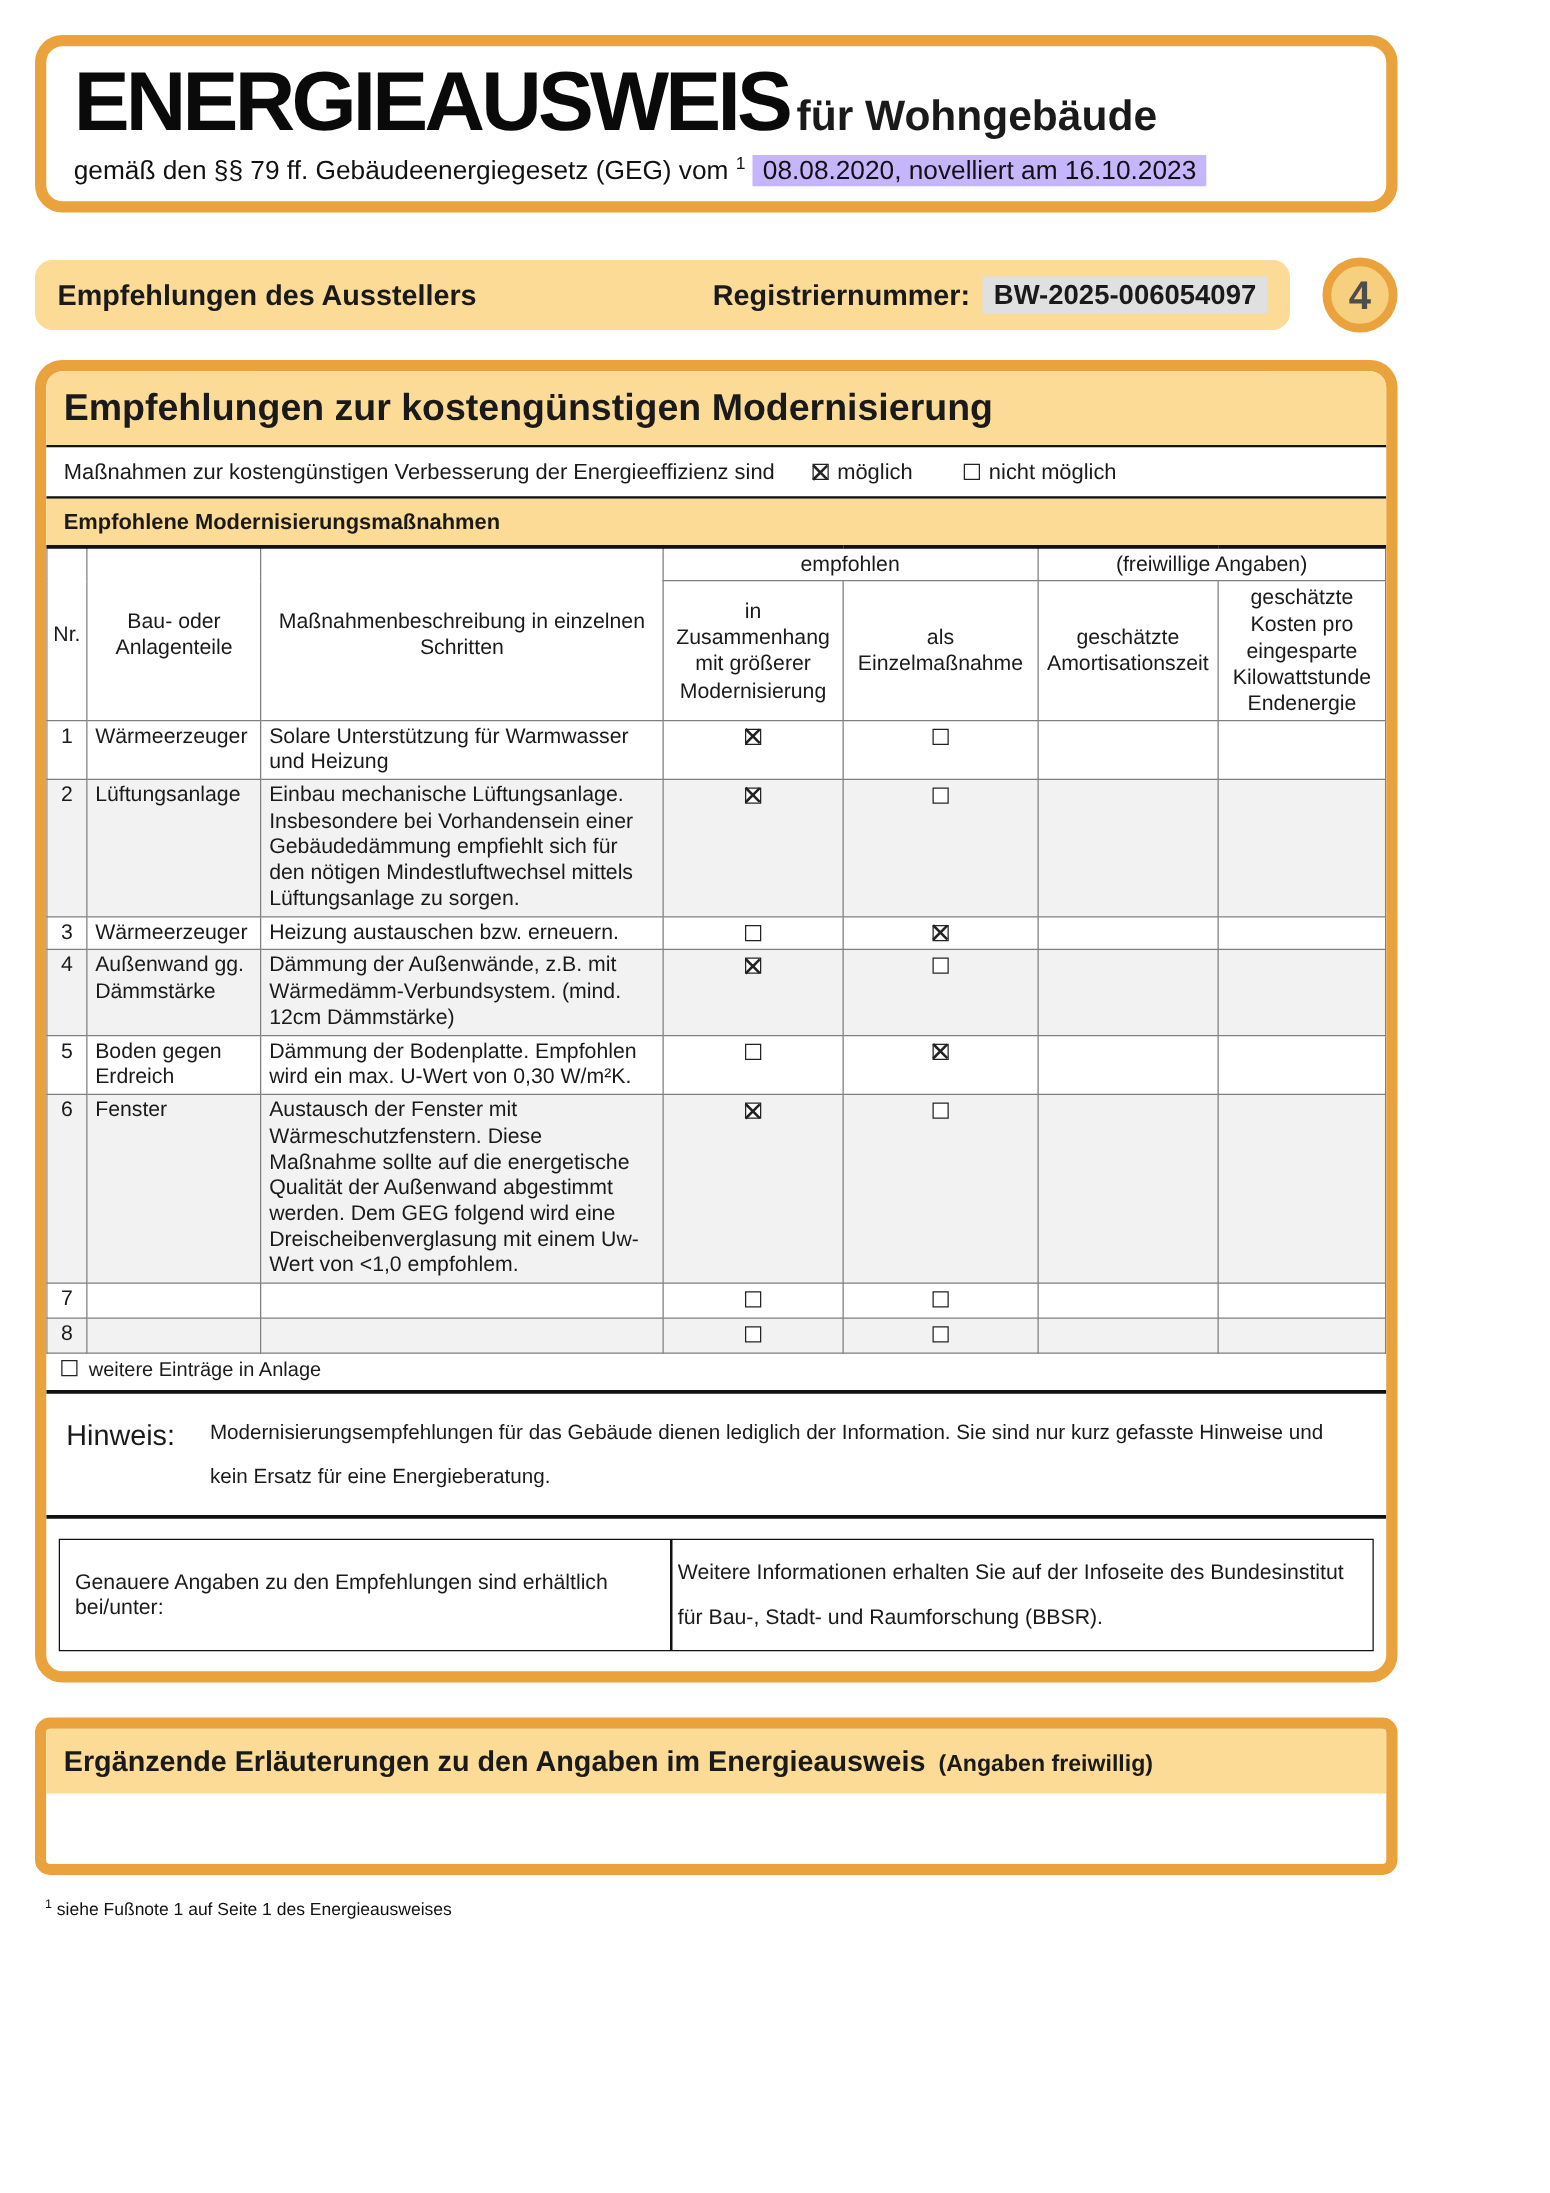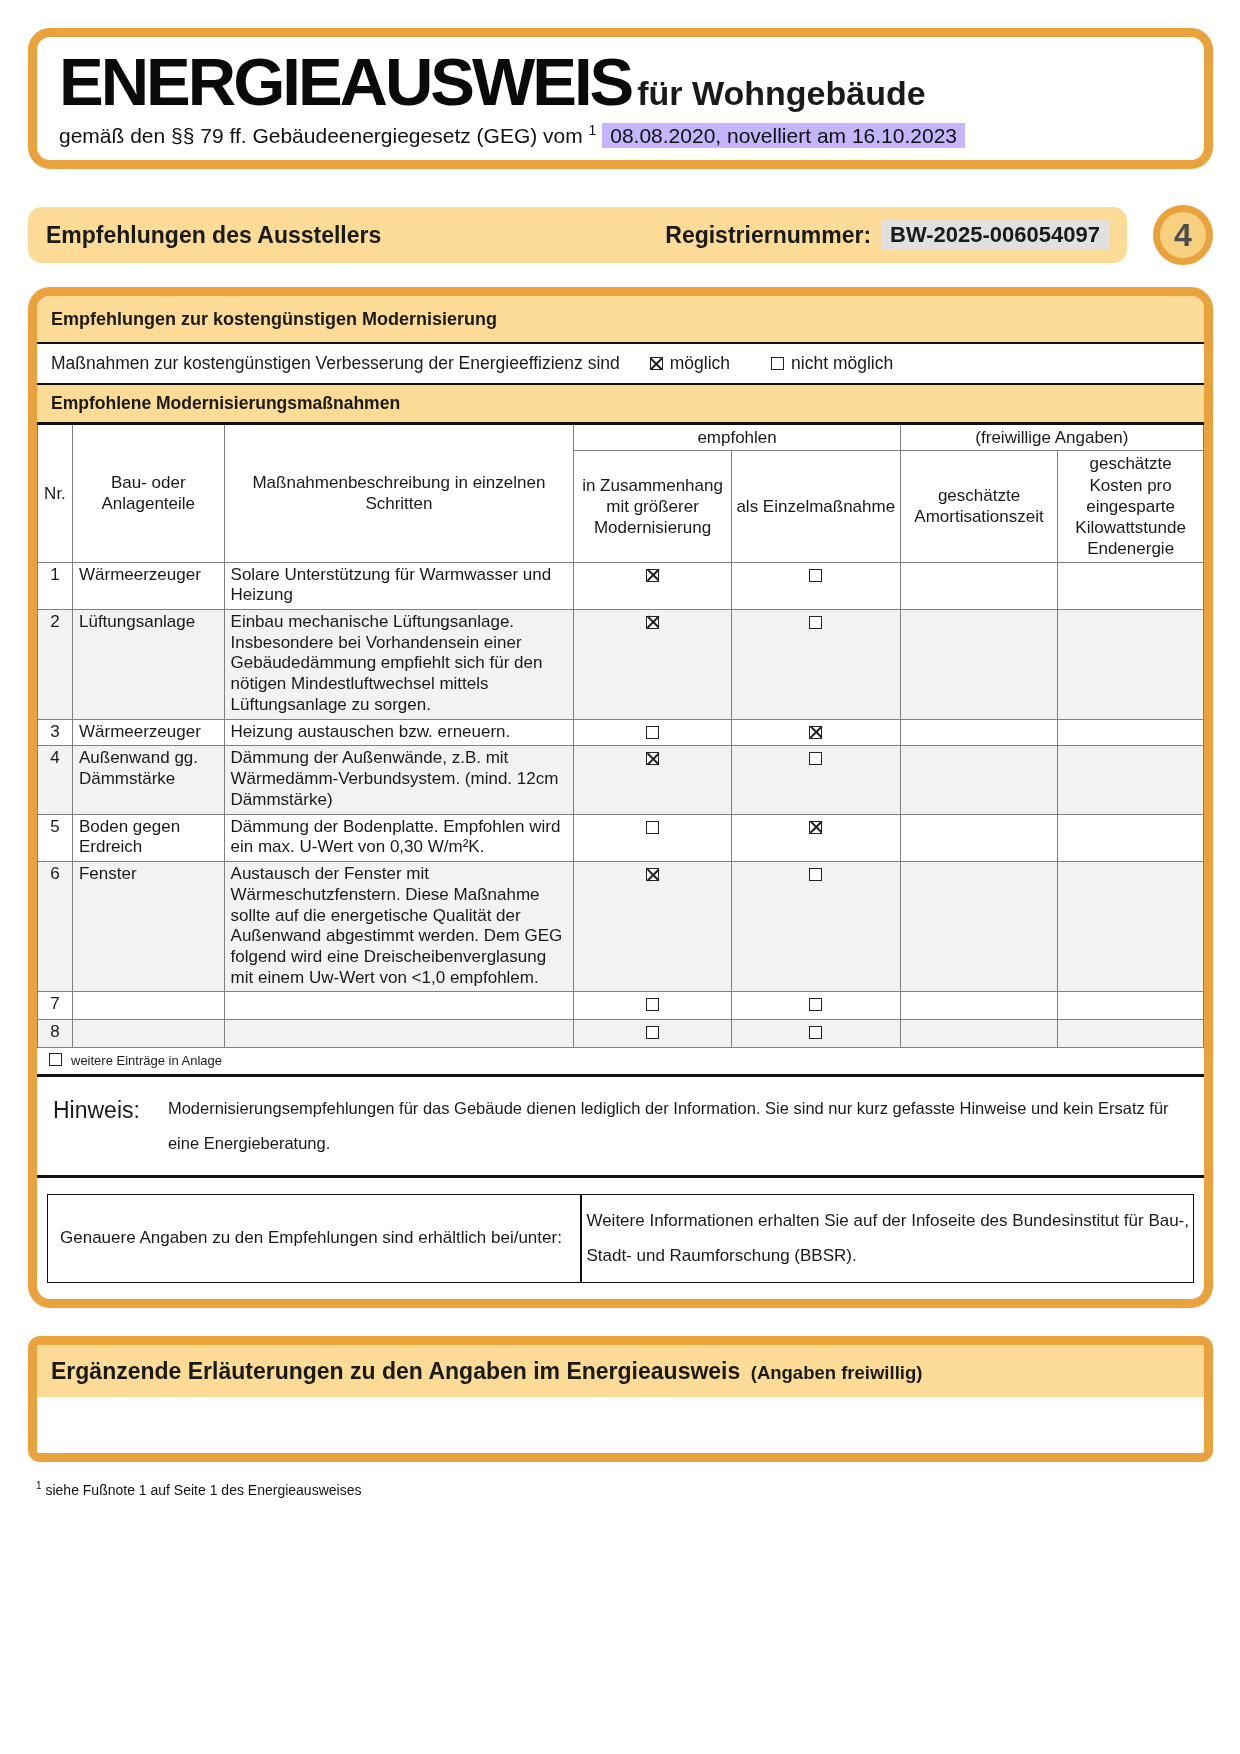--- a/index.html
+++ b/index.html
@@ -2,21 +2,21 @@
 <html lang="de"><head>
 <meta charset="utf-8">
 <style>
   * { margin:0; padding:0; box-sizing:border-box; }
   html,body { background:#ffffff; }
   body {
     width:1240px; height:1754px;
     font-family:"Liberation Sans", sans-serif;
     color:#1a1a1a; position:relative;
   }
-  .content { position:absolute; left:28px; top:28px; width:1185px; }
+  .content { position:absolute; left:28px; top:28px; width:1090px; }
 
   
   .header-box {
     border:9px solid #E9A23C; border-radius:22px;
     background:#fff; padding:6px 20px 12px 22px;
     margin-bottom:36px;
   }
   .title-line { white-space:nowrap; }
   .main-title {
     font-size:67px; font-weight:bold; letter-spacing:-3px; color:#0a0a0a;
@@ -43,21 +43,21 @@
     font-size:32px; font-weight:bold; color:#4D4D4D;
   }
 
   
   .section-box {
     border:9px solid #E9A23C; border-radius:22px;
     background:#fff; overflow:hidden;
   }
   .section-title-band {
     background:#FBDB96; padding:13px 14px 12px;
-    font-size:18px; font-weight:bold; border-bottom:2px solid #111;
+    font-size:30px; font-weight:bold; border-bottom:2px solid #111;
   }
   .statement-row {
     display:flex; align-items:center; padding:9px 14px;
     font-size:17.5px; border-bottom:2px solid #111; background:#fff;
   }
   .statement-options { display:flex; align-items:flex-start; gap:41px; margin-left:30px; }
   .opt { display:flex; align-items:center; gap:7px; }
   .table-band {
     background:#FBDB96; padding:8px 14px;
     font-size:17.5px; font-weight:bold;
@@ -89,21 +89,21 @@
   th.c-nr { width:3%; }
   th.c-part { width:13%; } td.c-part {}
   th.c-desc { width:30%; }
   th.c-mod { width:13.5%; } th.c-single { width:14.5%; }
   th.c-amort { width:13.5%; } th.c-cost { width:12.5%; }
   td.c-check { text-align:center; vertical-align:middle; }
   tr.empty-row td { height:28px; }
 
   .weitere-row {
     display:flex; align-items:flex-start; gap:9px;
-    padding:5px 12px 6px; font-size:13px;
+    padding:5px 12px 6px; font-size:16px;
     border-bottom:3px solid #111;
   }
   .hinweis-row {
     display:flex; gap:28px; padding:12px 16px 14px;
     border-bottom:3px solid #111;
   }
   .hinweis-label { font-size:23px; padding-top:8px; flex:0 0 auto; }
   .hinweis-text { font-size:16.5px; line-height:2.1; padding-top:2px; }
   .genauere-box {
     margin:16px 10px 16px; border:1.5px solid #111;

